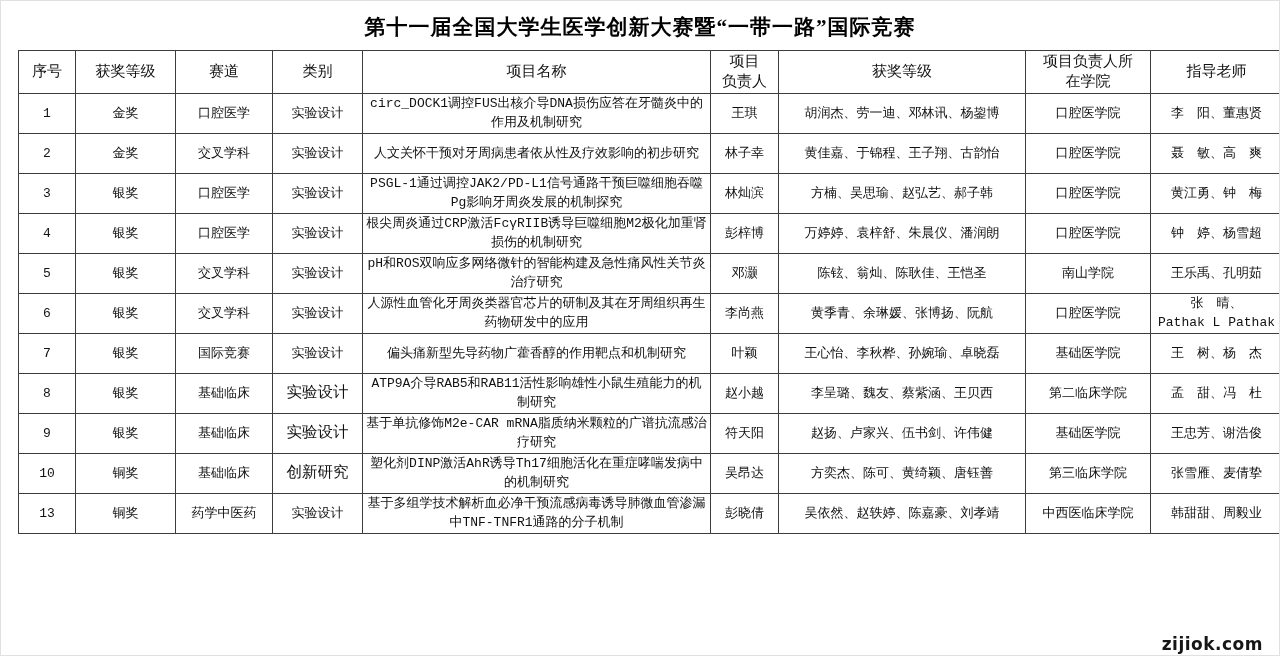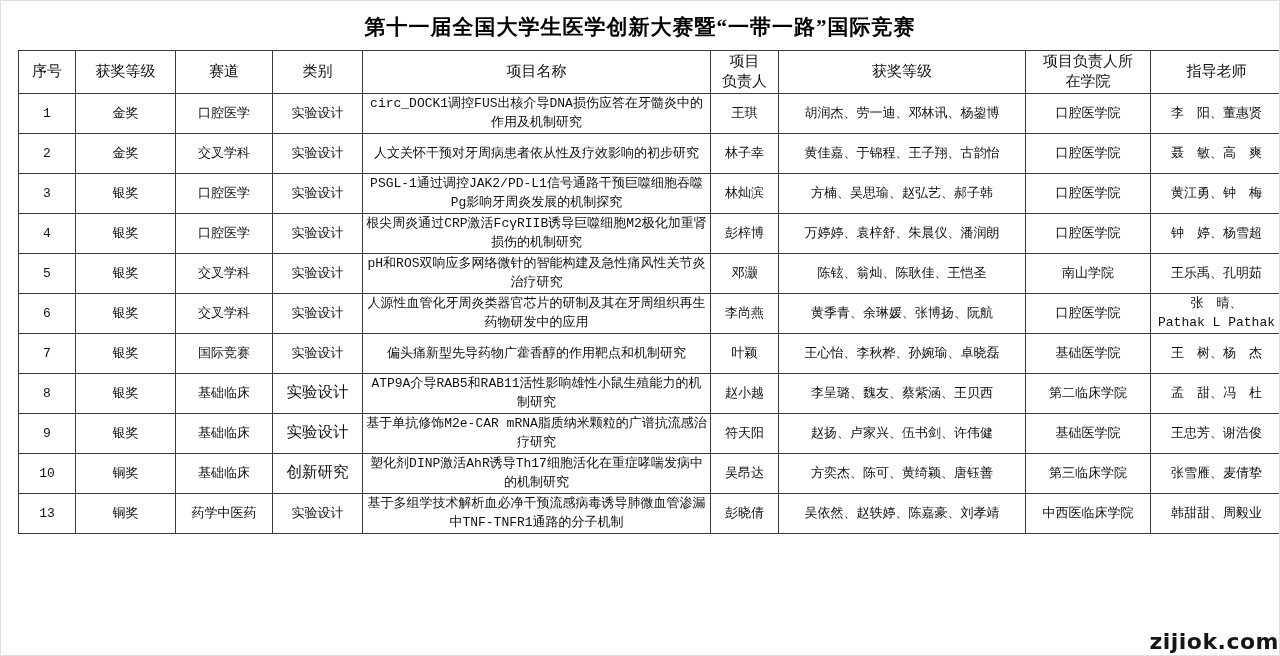--- a/index.html
+++ b/index.html
@@ -45,25 +45,25 @@
   tbody tr { height: 40px; }
   td {
     font-size: 13px;
     line-height: 1.5;
     white-space: pre-line;
     font-family: "Liberation Mono", "Liberation Serif", serif;
   }
   td.cat-big { font-size: 15.5px; }
   .watermark {
     position: absolute;
-    right: 0;
+    right: 16px;
     bottom: 1px;
     font-family: "DejaVu Sans", sans-serif;
     font-weight: bold;
-    font-size: 22px;
+    font-size: 17px;
     color: #161616;
     letter-spacing: 0.5px;
   }
 </style>
 </head>
 <body>
 
 <div class="page">
   <div class="title">
     <div>第十一届全国大学生医学创新大赛暨“一带一路”国际竞赛</div>

